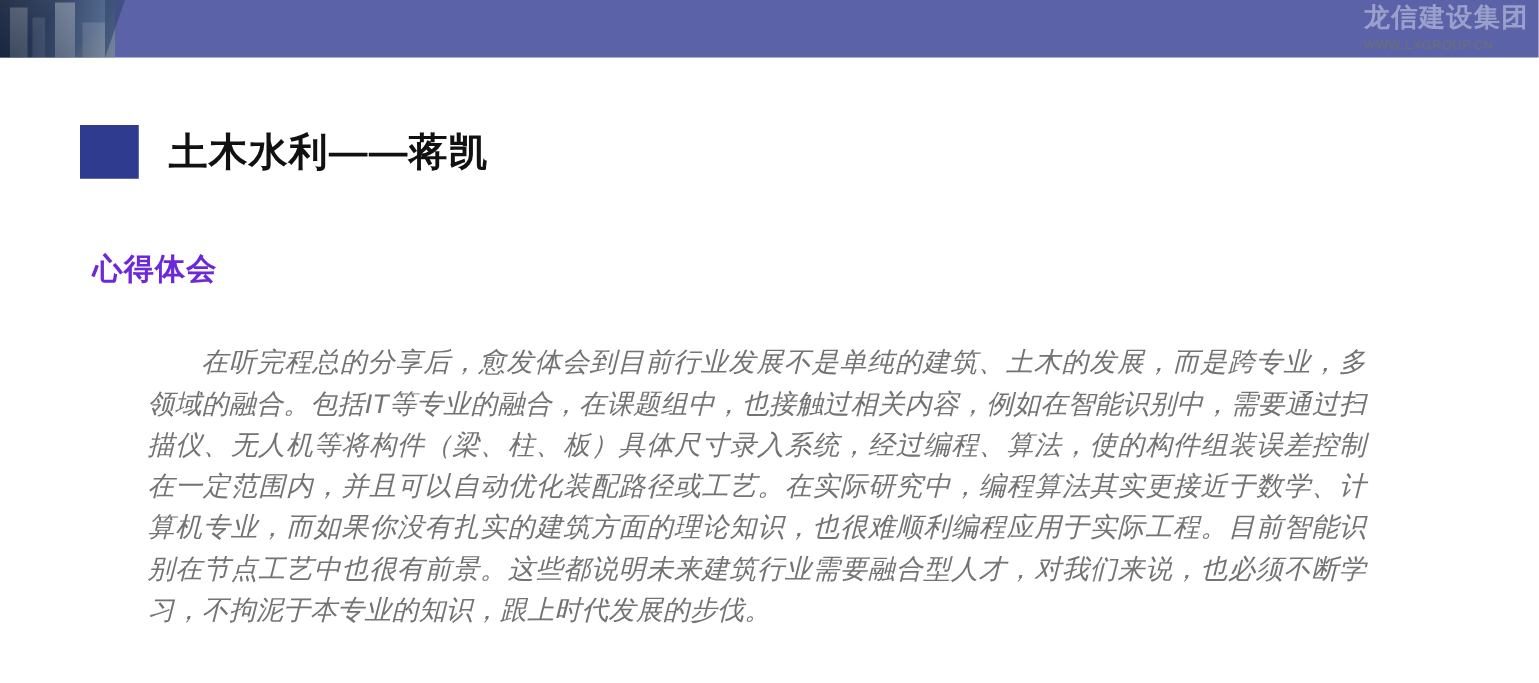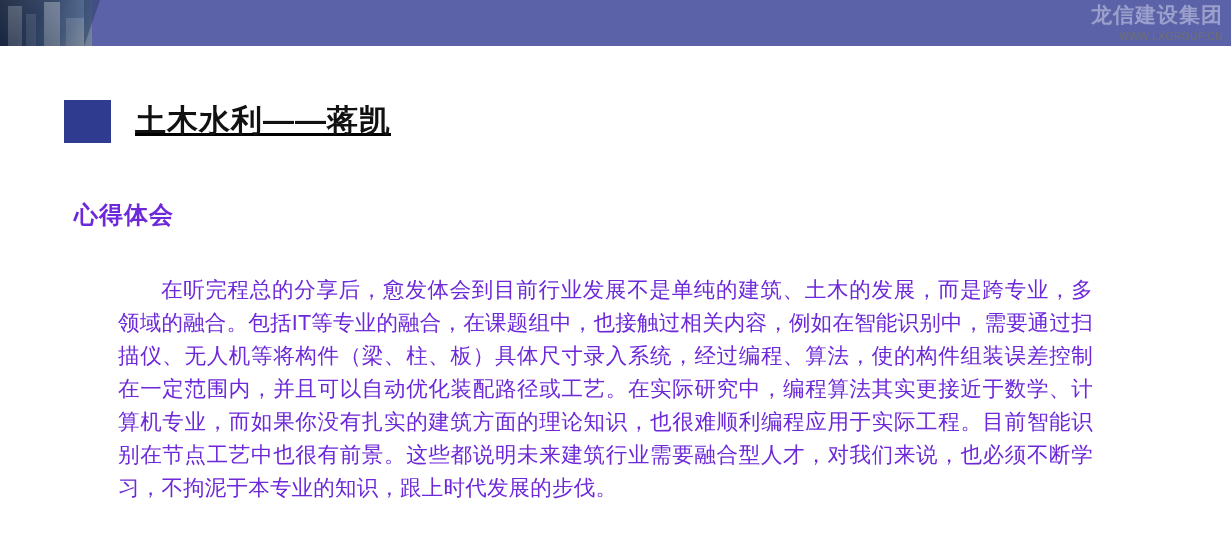--- a/index.html
+++ b/index.html
@@ -63,21 +63,20 @@
     border-top: 46px solid #2b3f66;
     border-right: 16px solid transparent;
     opacity: 0.55;
   }
 
   
   .logo-block {
     position: absolute;
     right: 8px;
     top: 2px;
-    text-align: right;
   }
   .logo-mark {
     font-size: 21px;
     font-weight: bold;
     color: #a6abd2;
     letter-spacing: 1px;
     line-height: 26px;
     opacity: 0.85;
     white-space: nowrap;
   }
@@ -89,22 +88,21 @@
     margin-top: 2px;
     white-space: nowrap;
   }
 
   
   .title-row {
     position: absolute;
     left: 64px;
     top: 100px;
     display: flex;
-    align-items: flex-start;
-    text-decoration: underline;
+    align-items: flex-end;
   }
   .title-square {
     width: 47px;
     height: 43px;
     background: #2f3b8f;
     flex: 0 0 auto;
   }
   .title-text {
     margin-left: 24px;
     font-size: 31px;
@@ -126,24 +124,25 @@
   }
 
   
   .body-text {
     position: absolute;
     left: 118px;
     top: 274px;
     width: 975px;
     font-size: 21.5px;
     line-height: 33px;
-    color: #6d28d9;
+    color: #737373;
     text-align: justify;
     text-indent: 2em;
     letter-spacing: 0.2px;
+    font-style: italic;
   }
 </style>
 </head>
 <body>
 
 <div class="header">
   <div class="header-band"></div>
   <div class="header-photo">
     <div class="bld b1"></div>
     <div class="bld b2"></div>

